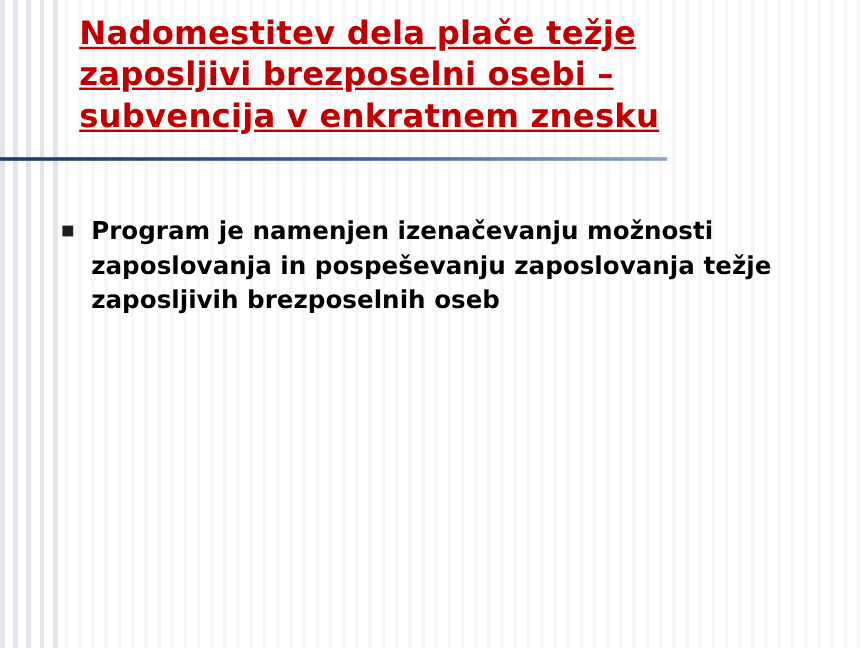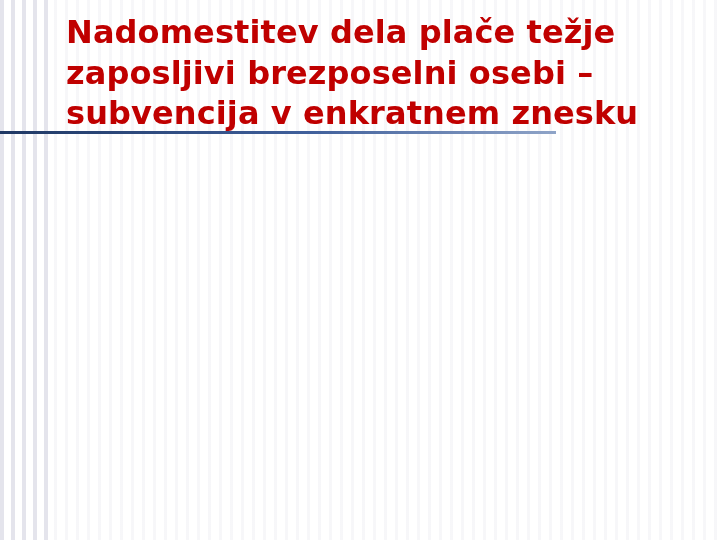--- a/index.html
+++ b/index.html
@@ -51,24 +51,25 @@
     );
     opacity: 0.75;
   }
 
   .title {
     position: absolute;
     left: 66px;
     top: 12px;
     width: 600px;
     color: #c00000;
-    font-size: 32px;
+    font-size: 27px;
     font-weight: bold;
     line-height: 1.27;
     letter-spacing: 0.1px;
+    text-decoration: underline;
   }
 
   .rule {
     position: absolute;
     left: 0px;
     top: 131px;
     width: 556px;
     height: 3px;
     background: linear-gradient(to right, #1f3864 0%, #3f5f9b 55%, #8fa4c8 100%);
   }
@@ -117,17 +118,23 @@
 
   <div class="left-stripes"></div>
   <div class="body-stripes"></div>
 
   <div class="title">Nadomestitev dela plače težje zaposljivi brezposelni osebi – subvencija v enkratnem znesku</div>
 
   <div class="rule"></div>
 
   <div class="content">
 
+    <div class="bullet-row">
+      <span class="bullet-marker">
+          <i></i>
+        </span>
+      <span class="bullet-text">Program je namenjen izenačevanju možnosti zaposlovanja in pospeševanju zaposlovanja težje zaposljivih brezposelnih oseb</span>
+    </div>
 
 
   </div>
 
 </div>
 
 </body></html>

